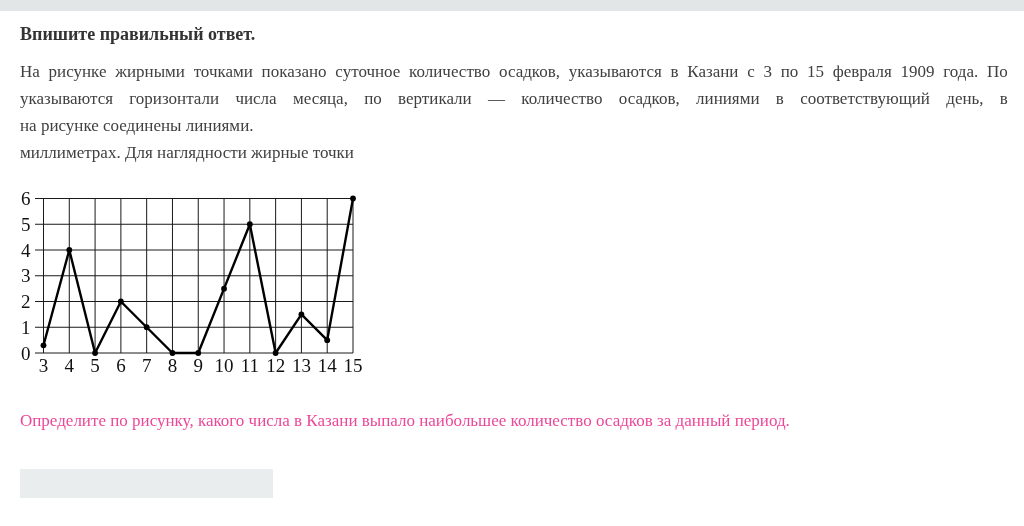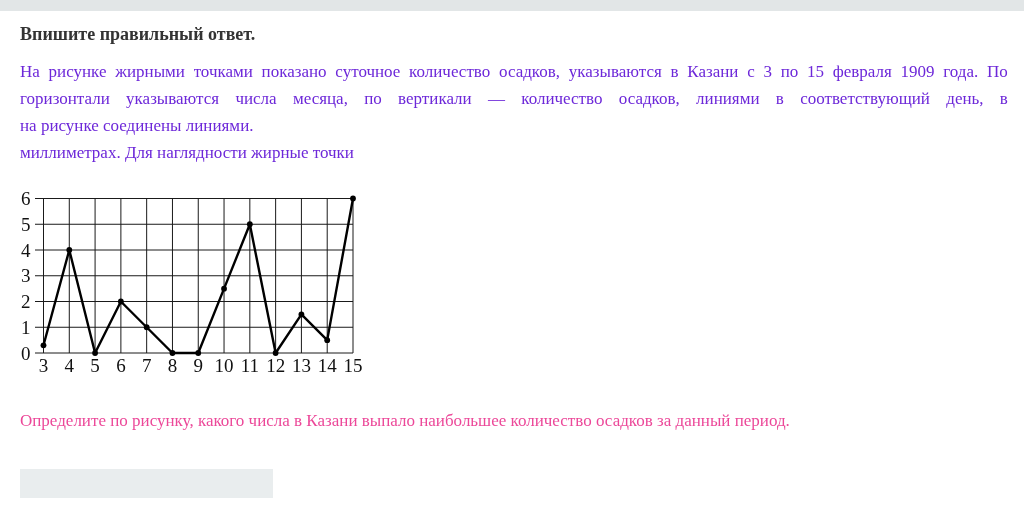--- a/index.html
+++ b/index.html
@@ -12,21 +12,21 @@
   .top-bar{
     position:absolute;left:0;top:0;width:1024px;height:11px;
     background:#e2e6e7;
   }
   .title{
     position:absolute;left:20px;top:21px;width:988px;
     font-size:18px;font-weight:bold;color:#333333;line-height:27px;
   }
   .problem{
     position:absolute;left:20px;top:58px;width:988px;
-    font-size:17px;color:#6d28d9;
+    font-size:17px;color:#404040;
   }
   .pline{height:27px;line-height:27px;white-space:nowrap;}
   .pline.fill{display:flex;justify-content:space-between;}
   .question{
     position:absolute;left:20px;top:407px;width:988px;
     font-size:17px;color:#ec4899;line-height:27px;
   }
   .chart-wrap{
     position:absolute;left:6px;top:186px;width:380px;height:200px;
   }
@@ -60,22 +60,22 @@
       <span>с</span>
       <span>3</span>
       <span>по</span>
       <span>15</span>
       <span>февраля</span>
       <span>1909</span>
       <span>года.</span>
       <span>По</span>
     </div>
   <div class="pline fill">
+      <span>указываются</span>
       <span>горизонтали</span>
-      <span>указываются</span>
       <span>числа</span>
       <span>месяца,</span>
       <span>по</span>
       <span>вертикали</span>
       <span>—</span>
       <span>количество</span>
       <span>осадков,</span>
       <span>линиями</span>
       <span>в</span>
       <span>соответствующий</span>

